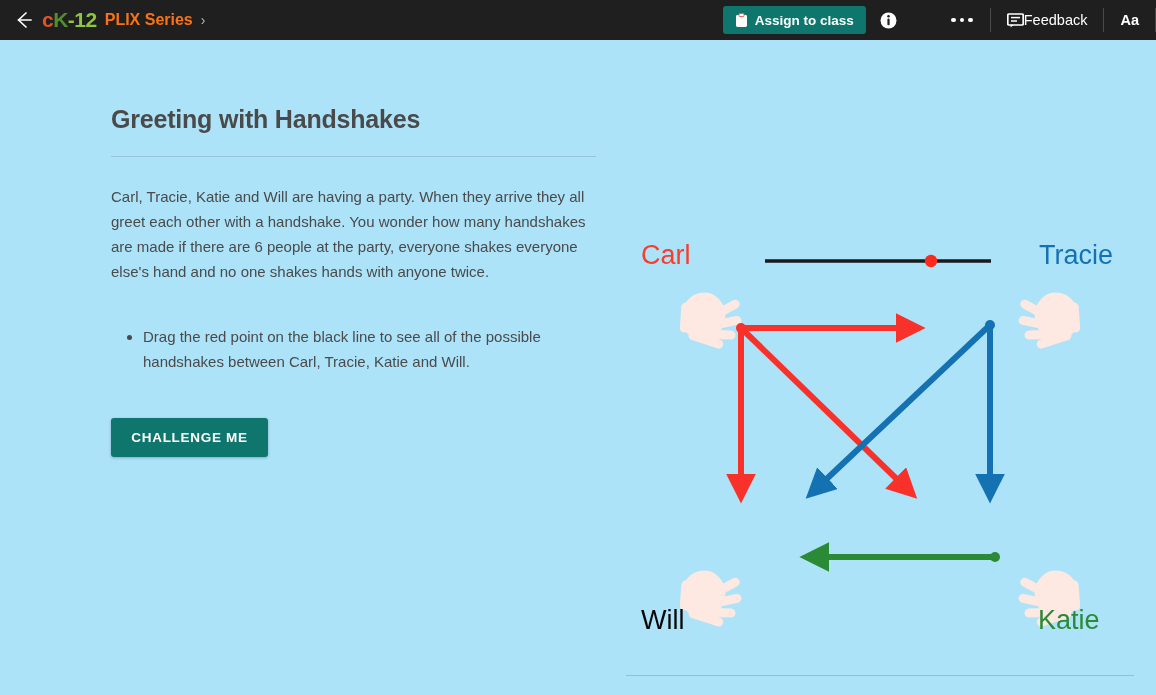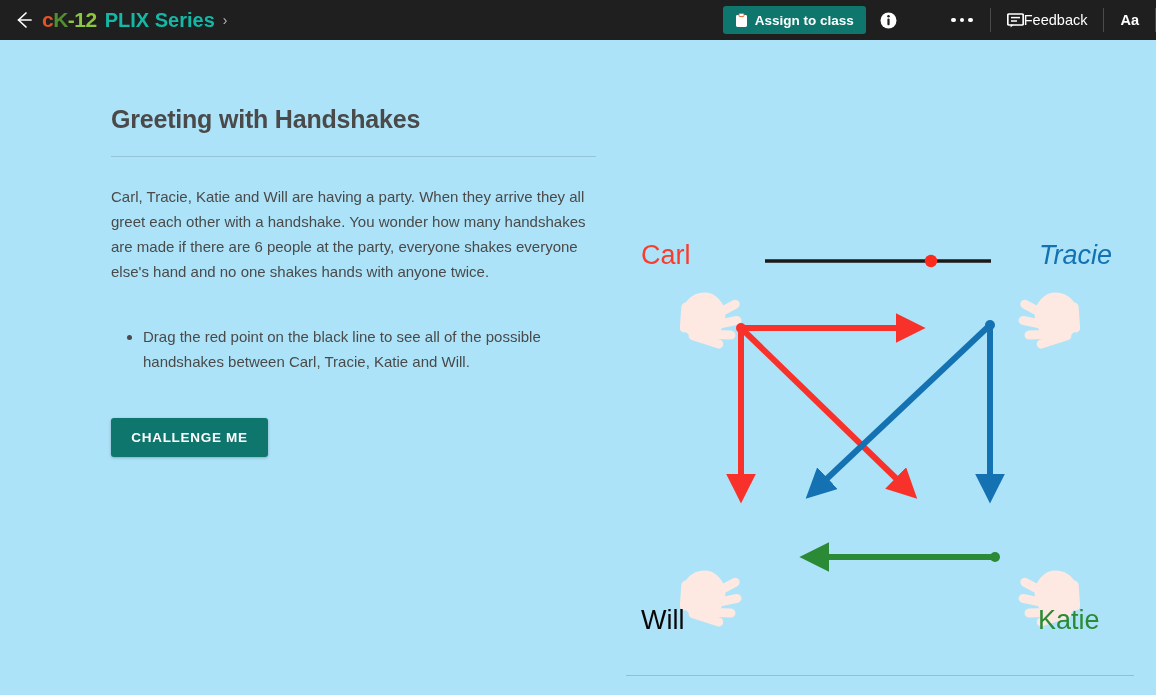--- a/index.html
+++ b/index.html
@@ -40,22 +40,22 @@
     font-weight: 700;
     letter-spacing: -0.5px;
     display: flex;
     align-items: baseline;
   }
   .logo .c  { color: #e35327; }
   .logo .k  { color: #4f8f30; }
   .logo .n  { color: #8dc63f; }
 
   .plix {
-    color: #14b8a6;
-    font-size: 20px;
+    color: #f97316;
+    font-size: 16px;
     font-weight: 700;
     margin-left: 8px;
   }
 
   .crumb-chevron {
     color: #b9b9b9;
     font-size: 14px;
     margin-left: 8px;
   }
 
@@ -199,21 +199,21 @@
 
   .sim-svg { position: absolute; top: 0; left: 0; }
 
   .name-label {
     position: absolute;
     font-size: 27px;
     font-family: "Liberation Sans", sans-serif;
     white-space: nowrap;
   }
   .lbl-carl   { left: 31px;  top: 90px;  color: #fb3b2b; }
-  .lbl-tracie { left: 429px; top: 90px;  color: #1472b3; font-style: italic; }
+  .lbl-tracie { left: 429px; top: 90px;  color: #1472b3; }
   .lbl-will   { left: 31px;  top: 455px; color: #080808; }
   .lbl-katie  { left: 428px; top: 455px; color: #2a8a35; }
 
   .sim-rule {
     position: absolute;
     left: 16px;
     top: 525px;
     width: 508px;
     height: 1px;
     background: #8fc0d5;

